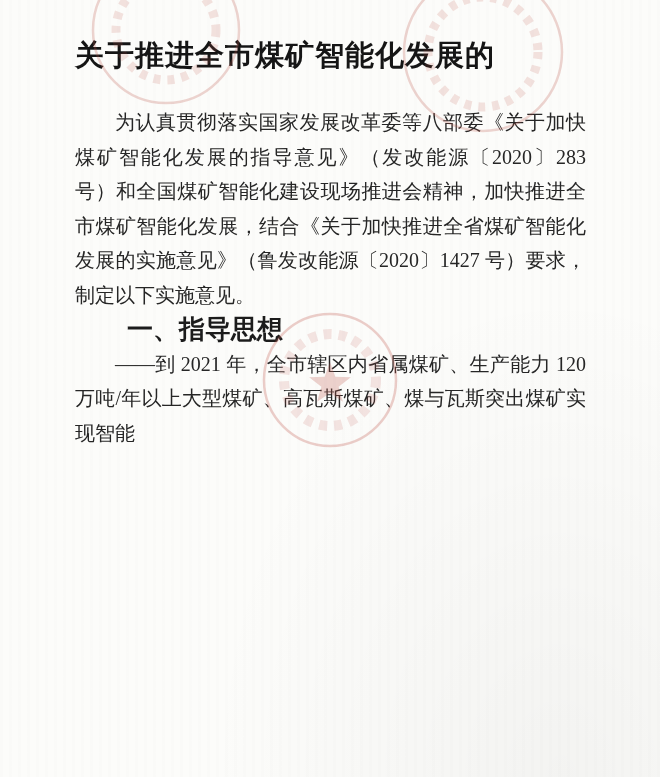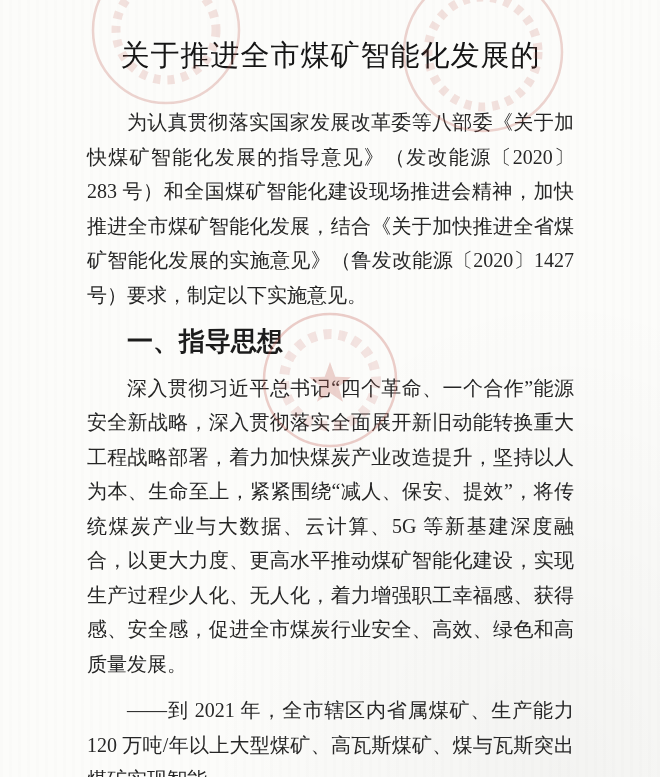--- a/index.html
+++ b/index.html
@@ -25,40 +25,40 @@
   .stamps-layer {
     position: absolute;
     left: 0; top: 0;
     width: 660px; height: 777px;
     pointer-events: none;
     filter: blur(0.7px);
   }
   .doc-title {
     margin: 36px 0 0 0;
     font-family: "Liberation Sans", "DejaVu Sans", sans-serif;
-    font-weight: 400;
+    font-weight: 700;
     color: #151515;
-    text-align: center;
+    text-align: left;
     font-size: 29px;
     line-height: 38px;
     letter-spacing: 1px;
   }
   .doc-title.line2 {
     margin: 2px 0 0 0;
     font-size: 27px;
     line-height: 36px;
     letter-spacing: 5px;
   }
   .body-text {
     font-size: 20px;
     line-height: 34.5px;
     text-align: justify;
   }
   p.body-text {
-    margin: 12px;
+    margin: 0;
     text-indent: 2em;
   }
   p.first-para {
     margin-top: 31px;
   }
   h2.body-text {
     margin: 0;
     padding-left: 2em;
     font-family: "Liberation Sans", "DejaVu Sans", sans-serif;
     font-weight: bold;
@@ -85,17 +85,16 @@
       <circle cx="330" cy="380" r="46" fill="none" stroke="rgba(192,90,80,0.16)" stroke-width="10" stroke-dasharray="8 7"></circle>
       <polygon points="330,362 335.3,376.7 350.9,377.2 338.6,386.8 342.9,401.8 330,393 317.1,401.8 321.4,386.8 309.1,377.2 324.7,376.7" fill="rgba(192,90,80,0.28)"></polygon>
     </g>
   </svg>
 
   <h1 class="doc-title">关于推进全市煤矿智能化发展的</h1>
 
   <p class="body-text first-para">为认真贯彻落实国家发展改革委等八部委《关于加快煤矿智能化发展的指导意见》（发改能源〔2020〕283 号）和全国煤矿智能化建设现场推进会精神，加快推进全市煤矿智能化发展，结合《关于加快推进全省煤矿智能化发展的实施意见》（鲁发改能源〔2020〕1427 号）要求，制定以下实施意见。</p>
 
   <h2 class="body-text">一、指导思想</h2>
-  <p class="body-text">深入贯彻习近平总书记“四个革命、一个合作”能源安全新战略，深入贯彻落实全面展开新旧动能转换重大工程战略部署，着力加快煤炭产业改造提升，坚持以人为本、生命至上，紧紧围绕“减人、保安、提效”，将传统煤炭产业与大数据、云计算、5G 等新基建深度融合，以更大力度、更高水平推动煤矿智能化建设，实现生产过程少人化、无人化，着力增强职工幸福感、获得感、安全感，促进全市煤炭行业安全、高效、绿色和高质量发展。</p>
 
   <p class="body-text">——到 2021 年，全市辖区内省属煤矿、生产能力 120 万吨/年以上大型煤矿、高瓦斯煤矿、煤与瓦斯突出煤矿实现智能</p>
 
 </div>
 
 </body></html>

